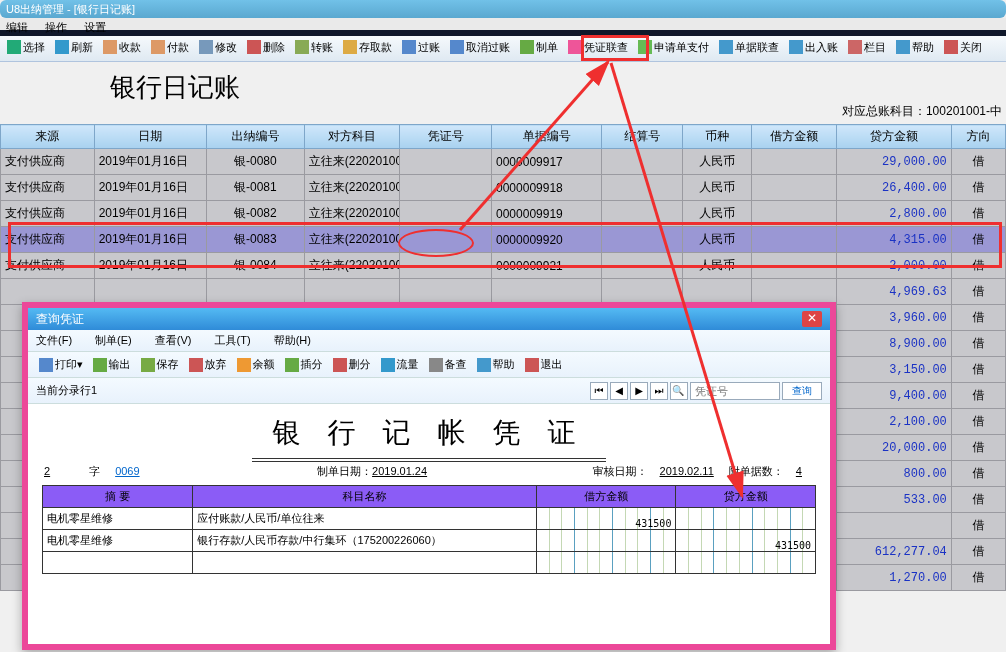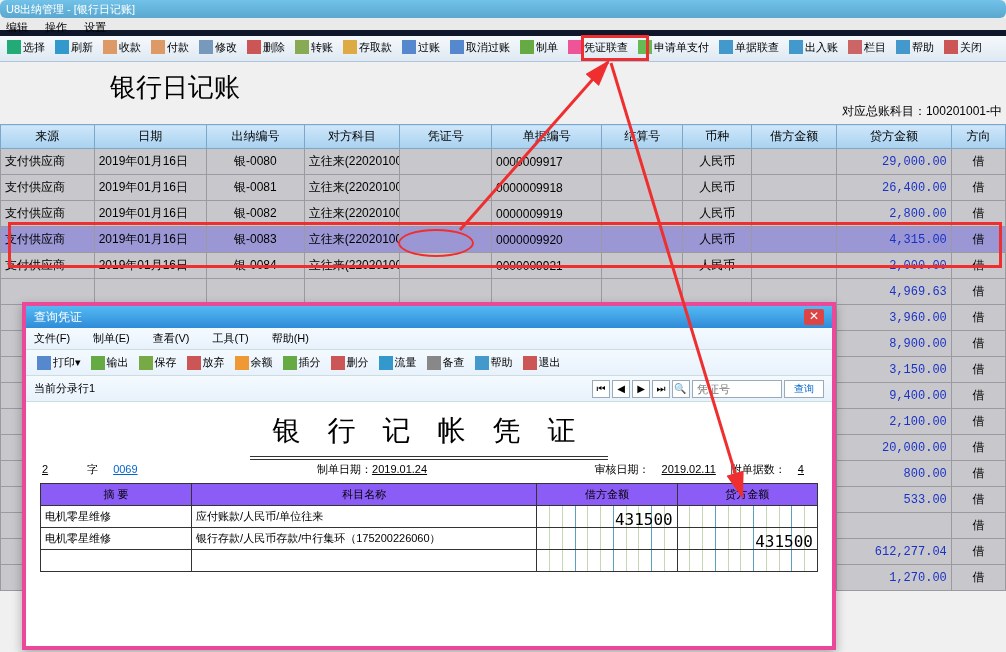--- a/index.html
+++ b/index.html
@@ -22,21 +22,21 @@
 .grid td { background: #c8c8cc; border: 1px solid #9a9aa0; padding: 2px 4px; height: 26px; font-size: 12px; overflow: hidden; white-space: nowrap; }
 .grid tr.sel td { background: #9a97d4; }
 .num { text-align: right; color: #1a32c4; font-family: "Courier New", monospace; }
 .ctr { text-align: center; }
 
 
 .hl-box1 { position: absolute; border: 3px solid #ef2f2f; pointer-events: none; }
 .hl-ellipse { position: absolute; border: 2px solid #ef2f2f; border-radius: 50%; pointer-events: none; }
 
 
-.modal { position: absolute; left: 22px; top: 302px; width: 814px; height: 348px; background: #fff; border: 4px solid #ec4899; box-shadow: 0 4px 10px rgba(0,0,0,.3); display: flex; flex-direction: column; }
+.modal { position: absolute; left: 22px; top: 302px; width: 814px; height: 348px; background: #fff; border: 6px solid #ec4899; box-shadow: 0 4px 10px rgba(0,0,0,.3); display: flex; flex-direction: column; }
 .m-title { background: linear-gradient(#54baf3, #2f8bd8); color: #fff; height: 22px; padding: 3px 8px; display: flex; justify-content: space-between; align-items: center; font-size: 12px; }
 .m-close { width: 20px; height: 16px; background: #d44; color: #fff; text-align: center; line-height: 14px; cursor: pointer; border-radius: 2px; }
 .m-menu { background: linear-gradient(#f4faff,#e8f2fc); height: 22px; padding: 3px 8px; font-size: 11px; border-bottom: 1px solid #cdd; }
 .m-menu span { margin-right: 20px; }
 .m-tool { background: linear-gradient(#f4faff,#e8f2fc); height: 26px; display: flex; align-items: center; padding: 0 6px; border-bottom: 1px solid #cdd; font-size: 11px; }
 .m-tool .tb-btn { font-size: 11px; }
 .m-nav { background: linear-gradient(#f4faff,#e8f2fc); height: 26px; padding: 4px 8px; display: flex; align-items: center; justify-content: space-between; border-bottom: 1px solid #cdd; font-size: 11px; }
 .nav-ctrls { display: flex; align-items: center; gap: 2px; }
 .nav-ctrls button { width: 18px; height: 18px; border: 1px solid #9ab; background: #fff; font-size: 10px; cursor: pointer; }
 .nav-ctrls input { width: 90px; height: 18px; border: 1px solid #9ab; padding: 0 4px; font-size: 11px; }
@@ -48,21 +48,21 @@
 .vh-left span, .vh-right span { margin-right: 12px; }
 
 .v-grid { width: 100%; border-collapse: collapse; }
 .v-grid th, .v-grid td { border: 1px solid #333; font-size: 11px; padding: 2px 4px; height: 22px; }
 .v-grid th { font-weight: normal; background: #8b5cf6; }
 .amt-cell { position: relative; padding: 0 !important; }
 .amt-lines { position: absolute; inset: 0; display: flex; }
 .amt-lines i { flex: 1; border-right: 1px solid #c4d8b4; }
 .amt-lines i:nth-child(3n) { border-right: 1px solid #5aa0c0; }
 .amt-lines i:last-child { border: none; }
-.amt-val { position: absolute; right: 4px; top: 4px; font-family: monospace; font-size: 16px; z-index: 2; }
+.amt-val { position: absolute; right: 4px; top: 10px; font-family: monospace; font-size: 10px; z-index: 2; }
 
 .arrow-svg { position: absolute; inset: 0; pointer-events: none; z-index: 50; }
 </style>
 </head>
 <body>
 
 <div class="titlebar">
   <span>U8出纳管理 - [银行日记账]</span>
 </div>
 

